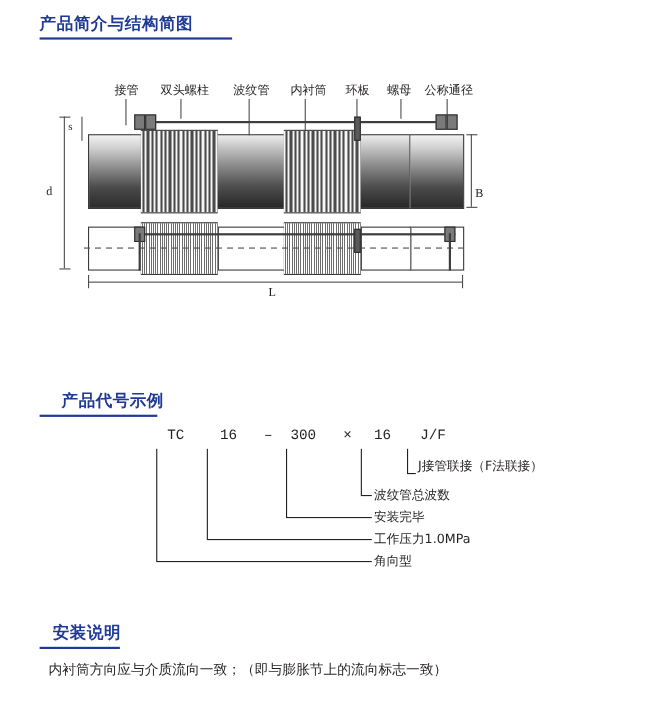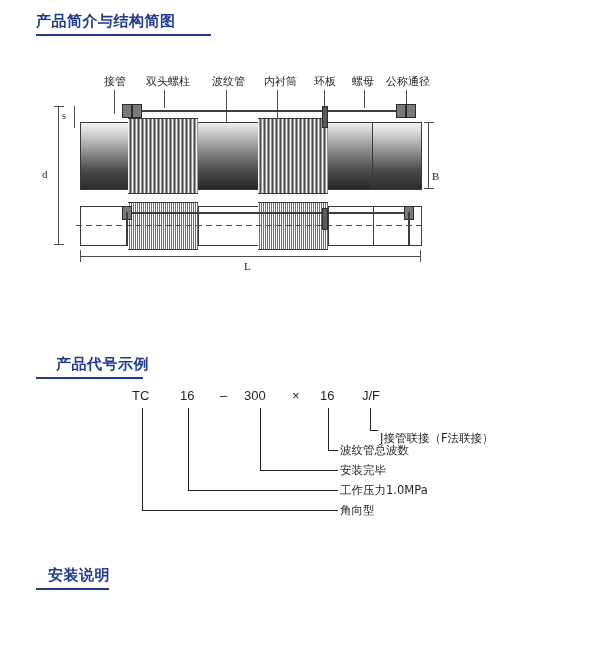--- a/index.html
+++ b/index.html
@@ -122,23 +122,24 @@
   #code {
     position: absolute;
     left: 36px;
     top: 382px;
     width: 528px;
     height: 160px;
   }
   .code-token {
     position: absolute;
     font-size: 13px;
-    font-family: Liberation Sans, sans-serif;
+    font-family: Liberation Mono, monospace;
     color: #231f20;
     white-space: nowrap;
+    margin-left: 20px;
   }
   .desc {
     position: absolute;
     font-size: 11.5px;
     font-family: "DejaVu Sans", sans-serif;
     color: #231f20;
     white-space: nowrap;
   }
   .cl-v { position: absolute; width: 1px; background: #231f20; }
   .cl-h { position: absolute; height: 1px; background: #231f20; }
@@ -250,24 +251,25 @@
   <div class="cl-v" style="left:224px;top:26px;height:62px"></div>
   <div class="cl-v" style="left:292px;top:26px;height:42px"></div>
   <div class="cl-v" style="left:334px;top:26px;height:22px"></div>
 
   <div class="cl-h" style="left:334px;top:48px;width:8px"></div>
   <div class="cl-h" style="left:292px;top:68px;width:10px"></div>
   <div class="cl-h" style="left:224px;top:88px;width:78px"></div>
   <div class="cl-h" style="left:152px;top:108px;width:150px"></div>
   <div class="cl-h" style="left:106px;top:128px;width:196px"></div>
 
-  <div class="desc" style="left:344px;top:49px">J接管联接（F法联接）</div>
+  <div class="desc" style="left:344px;top:34px">J接管联接（F法联接）</div>
   <div class="desc" style="left:304px;top:61px">波纹管总波数</div>
   <div class="desc" style="left:304px;top:81px">安装完毕</div>
   <div class="desc" style="left:304px;top:101px">工作压力1.0MPa</div>
   <div class="desc" style="left:304px;top:121px">角向型</div>
 </div>
 
 <div class="section-title" id="title3">安装说明</div>
 <div class="underline" id="rule3"></div>
 
 <div id="notes">
+  <div>内衬筒方向应与介质流向一致；（即与膨胀节上的流向标志一致）</div>
 </div>
 
 </body></html>

